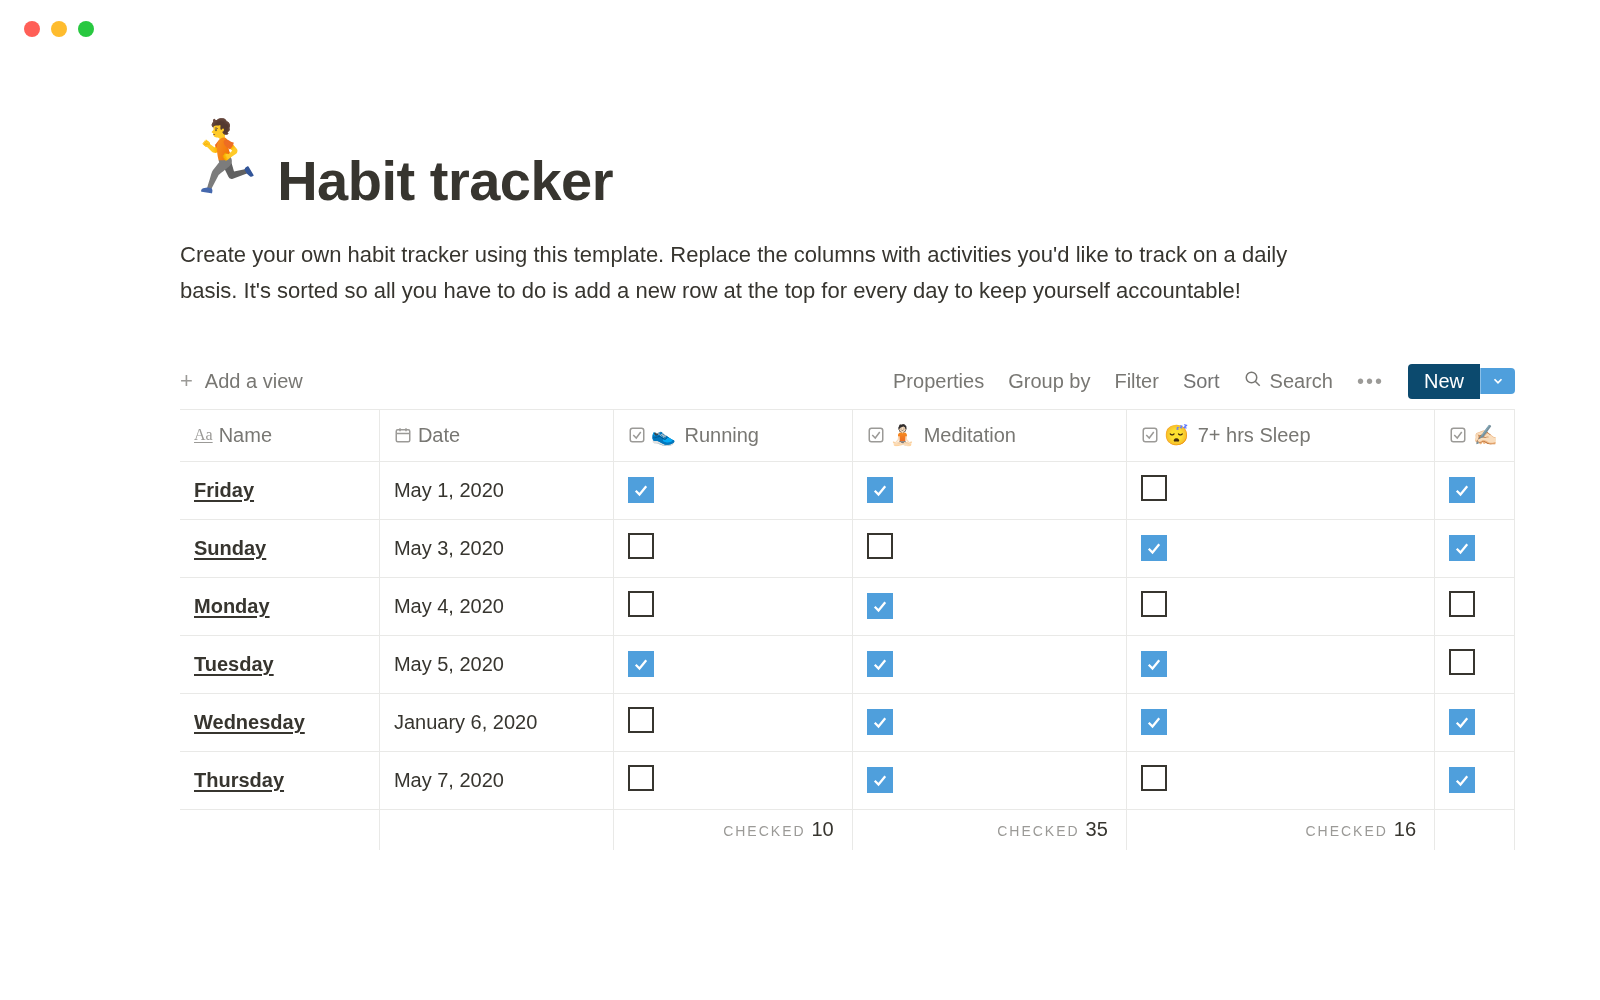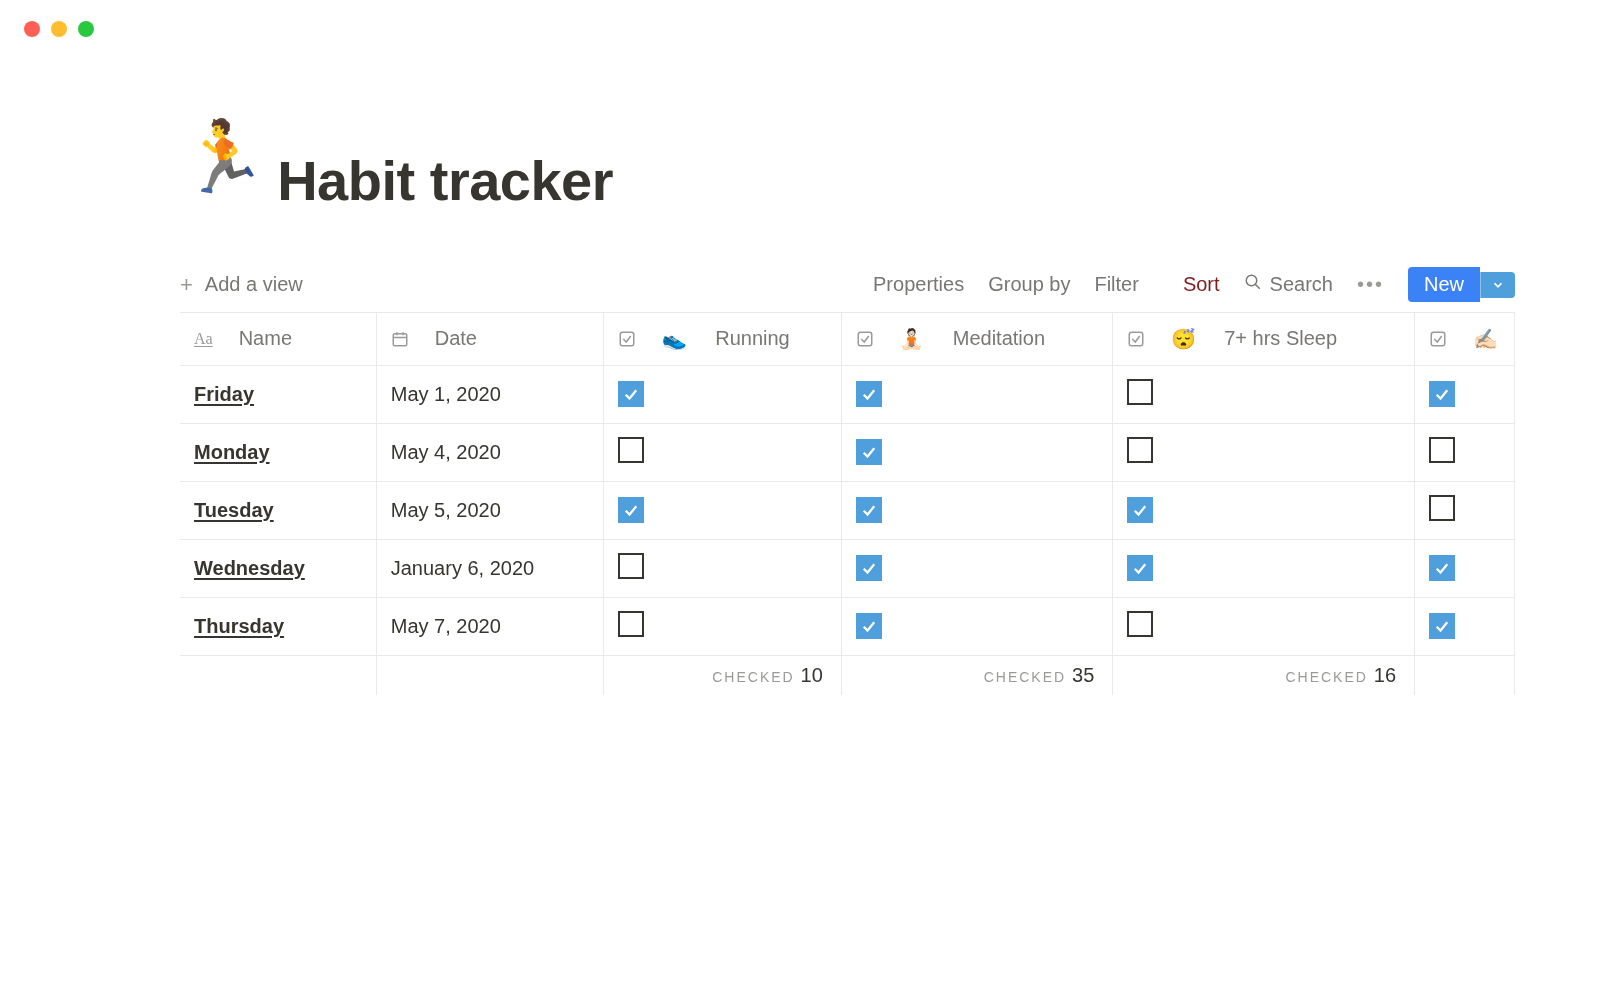--- a/index.html
+++ b/index.html
@@ -64,27 +64,27 @@
     font-size: 20px;
     color: #787773;
     border-bottom: 1px solid #e9e9e7;
     padding-bottom: 10px;
     width: 1335px;
   }
   .tb-left { display:flex; align-items:center; gap:12px; }
   .tb-left .plus { font-size: 22px; color:#9b9a97; }
   .tb-right { margin-left:auto; display:flex; align-items:center; gap:24px; }
   .tb-item { cursor:pointer; }
-  .tb-sort { color:#7f1d1d;margin-left:20px; }
+  .tb-sort { color:#737373; }
   .tb-search { display:flex; align-items:flex-start; gap:8px; }
   .tb-search svg { width:18px; height:18px; }
   .tb-more { letter-spacing:2px; color:#9b9a97; }
   .new-btn-group { display:flex; align-items:center; }
   .new-btn {
-    background:#3b82f6;
+    background:#0c4a6e;
     color:#fff;
     font-weight:500;
     padding:6px 16px;
     border-radius:4px 0 0 4px;
     font-size:20px;
   }
   .new-dd {
     background:#4f9fdc;
     color:#fff;
     padding:6px 10px;
@@ -106,21 +106,21 @@
     vertical-align: middle;
     height: 58px;
     padding: 0 14px;
     font-size: 20px;
   }
   .table th {
     color:#787773;
     font-weight: 400;
     height: 52px;
   }
-  .table th .hdr { display:flex; align-items:center; gap:26px; }
+  .table th .hdr { display:flex; align-items:center; gap:6px; }
   .table th svg.prop-icon { width:18px; height:18px; stroke:#9b9a97; fill:none; }
   .col-name { width: 200px; }
   .col-date { width: 235px; }
   .col-c1   { width: 240px; }
   .col-c2   { width: 275px; }
   .col-c3   { width: 310px; }
   .col-c4   { width: 75px; }
   .row-name { font-weight:600; text-decoration: underline; text-decoration-color:#37352f; text-underline-offset:3px; }
 
   .chk {
@@ -163,20 +163,21 @@
   <div class="dot dot-green"></div>
 </div>
 
 <div class="page">
 
   <div class="title-row">
     <span class="title-emoji">🏃</span>
     <span class="title-text">Habit tracker</span>
   </div>
 
+  <p class="description">Create your own habit tracker using this template. Replace the columns with activities you'd like to track on a daily basis. It's sorted so all you have to do is add a new row at the top for every day to keep yourself accountable!</p>
 
   <div class="db-toolbar">
     <div class="tb-left">
       <span class="plus">+</span>
       <span class="tb-item">Add a view</span>
     </div>
     <div class="tb-right">
       <span class="tb-item">Properties</span>
       <span class="tb-item">Group by</span>
       <span class="tb-item">Filter</span>
@@ -276,20 +277,36 @@
               </svg>
             </span></td>
           <td><span class="chk"></span></td>
           <td><span class="chk on">
               <svg viewBox="0 0 24 24" fill="none" stroke="#fff" stroke-width="3">
                 <polyline points="5 13 10 18 19 7"></polyline>
               </svg>
             </span></td>
         </tr>
         <tr>
+          <td><span class="row-name">Sunday</span></td>
+          <td><span>May 3, 2020</span></td>
+          <td><span class="chk"></span></td>
+          <td><span class="chk"></span></td>
+          <td><span class="chk on">
+              <svg viewBox="0 0 24 24" fill="none" stroke="#fff" stroke-width="3">
+                <polyline points="5 13 10 18 19 7"></polyline>
+              </svg>
+            </span></td>
+          <td><span class="chk on">
+              <svg viewBox="0 0 24 24" fill="none" stroke="#fff" stroke-width="3">
+                <polyline points="5 13 10 18 19 7"></polyline>
+              </svg>
+            </span></td>
+        </tr>
+        <tr>
           <td><span class="row-name">Monday</span></td>
           <td><span>May 4, 2020</span></td>
           <td><span class="chk"></span></td>
           <td><span class="chk on">
               <svg viewBox="0 0 24 24" fill="none" stroke="#fff" stroke-width="3">
                 <polyline points="5 13 10 18 19 7"></polyline>
               </svg>
             </span></td>
           <td><span class="chk"></span></td>
           <td><span class="chk"></span></td>

